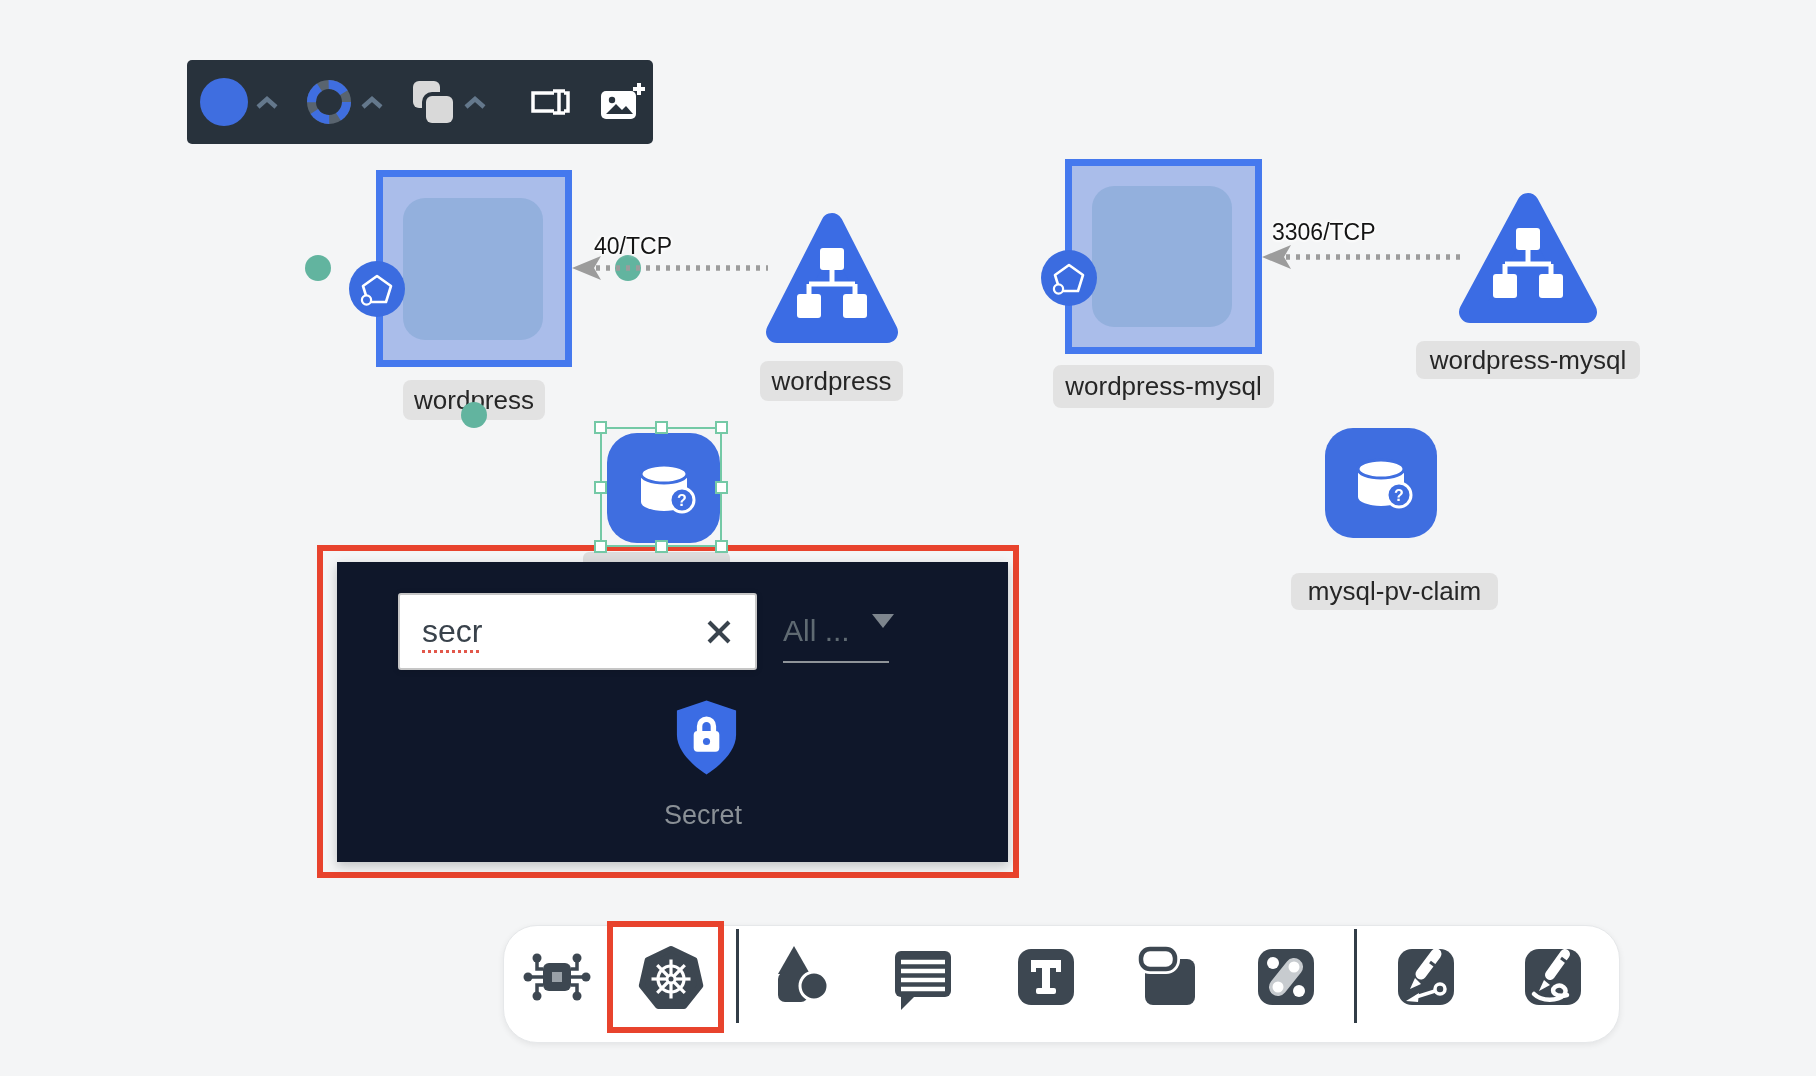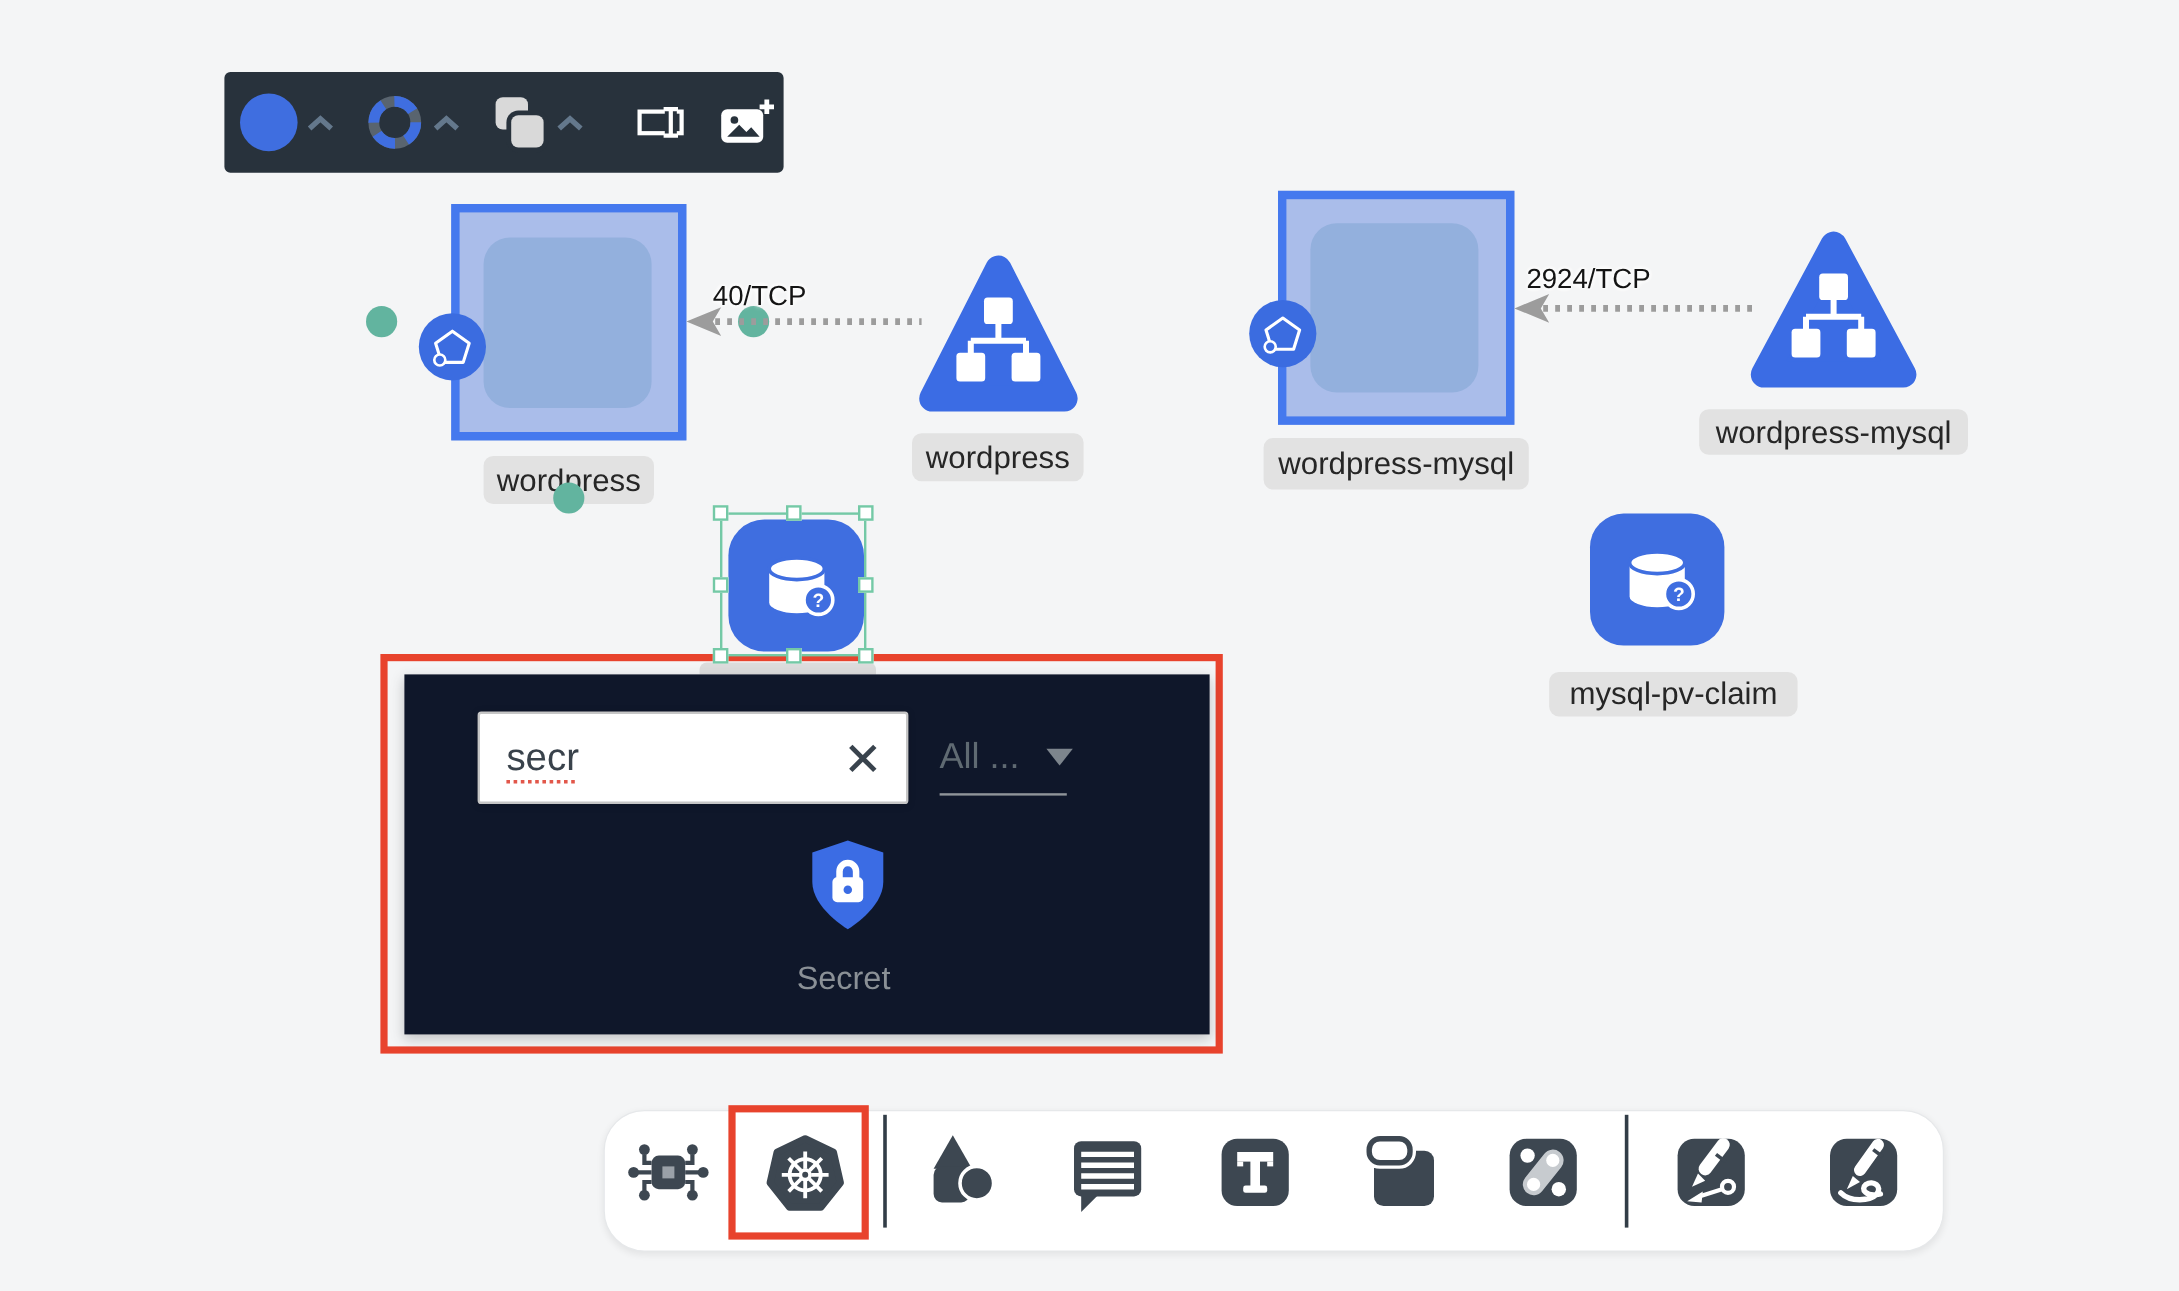--- a/index.html
+++ b/index.html
@@ -37,21 +37,21 @@
   .handle{position:absolute;width:13px;height:13px;background:#fff;border:2px solid #74c9a6}
   .label-sliver{position:absolute;background:#dcdcdc;border-radius:6px 6px 0 0}
 
   
   .red-frame{position:absolute;border:6px solid #e8432d}
   .panel{position:absolute;background:#0f172a;box-shadow:0 4px 10px rgba(60,64,67,.28)}
   .search-box{position:absolute;background:#fff;border:2px solid #c6c6c6;border-radius:3px;
               box-shadow:0 1px 6px rgba(0,0,0,.14);display:flex;align-items:center;padding:0 22px}
   .search-text{font-size:32px;color:#39424b;flex:1;
                text-decoration:underline dotted #e2574a 3px;text-underline-offset:8px}
-  .filter{position:absolute;display:flex;align-items:center;gap:22px;cursor:default}
+  .filter{position:absolute;display:flex;gap:22px;cursor:default}
   .filter-label{font-size:30px;color:#5f6a72;white-space:nowrap}
   .filter-caret{width:0;height:0;border-left:11px solid transparent;border-right:11px solid transparent;
                 border-top:14px solid #7d858d}
   .filter-underline{position:absolute;height:2px;background:#8f9499}
   .result{position:absolute;display:flex;flex-direction:column;align-items:flex-end;gap:23px}
   .result-label{font-size:27px;color:#8a9096}
 
   
   .dock{left:503px;top:925px;width:1117px;height:118px;background:#fff;border-radius:34px;
         border:1px solid #e6e8ea;box-shadow:0 2px 6px rgba(0,0,0,.07)}
@@ -153,21 +153,21 @@
         <circle cx="7.5" cy="29" r="4.6" fill="#3b6ce0" stroke="#fff" stroke-width="2.2"></circle>
       </svg>
     </div>
   </div>
   <div class="node-label" style="left:1053px;top:365px;width:221px;height:43px">wordpress-mysql</div>
 
   <svg class="abs" style="left:1260px;top:243px" width="205" height="28" viewBox="0 0 205 28">
     <line x1="26" y1="14" x2="203" y2="14" stroke="#9c9c9c" stroke-width="5.5" stroke-dasharray="4 6"></line>
     <polygon points="2,14 31,2 24,14 31,26" fill="#9c9c9c"></polygon>
   </svg>
-  <div class="edge-label" style="left:1272px;top:219px">2924/TCP</div>
+  <div class="edge-label" style="left:1272px;top:219px">3306/TCP</div>
 
   <svg class="abs" style="left:1458px;top:190px" width="140" height="136" viewBox="0 0 140 136">
     <path d="M70 14 L128 122 L12 122 Z" fill="#3b6ce4" stroke="#3b6ce4" stroke-width="22" stroke-linejoin="round"></path>
     <g>
       <line x1="70" y1="58" x2="70" y2="74" stroke="#fff" stroke-width="5"></line>
       <line x1="47" y1="74" x2="93" y2="74" stroke="#fff" stroke-width="5"></line>
       <line x1="47" y1="74" x2="47" y2="86" stroke="#fff" stroke-width="5"></line>
       <line x1="93" y1="74" x2="93" y2="86" stroke="#fff" stroke-width="5"></line>
       <rect x="58" y="38" width="24" height="22" rx="3" fill="#fff"></rect>
       <rect x="35" y="84" width="24" height="24" rx="3" fill="#fff"></rect>
@@ -177,21 +177,21 @@
   <div class="node-label" style="left:1416px;top:341px;width:224px;height:38px">wordpress-mysql</div>
 
   <div class="squircle" style="left:1325px;top:428px;width:112px;height:110px;border-radius:28px">
     <svg width="72" height="72" viewBox="0 0 72 72">
       <path d="M13 22 a23 9 0 0 1 46 0 v28 a23 9 0 0 1 -46 0 Z" fill="#fff"></path>
       <ellipse cx="36" cy="22" rx="23" ry="9" fill="#fff" stroke="#3f6ee0" stroke-width="3"></ellipse>
       <circle cx="54" cy="48" r="12" fill="#3f6ee0" stroke="#fff" stroke-width="3"></circle>
       <text x="54" y="54" text-anchor="middle" font-size="16" font-weight="bold" font-family="Liberation Sans, sans-serif" fill="#fff">?</text>
     </svg>
   </div>
-  <div class="node-label" style="left:1291px;top:560px;width:207px;height:37px">mysql-pv-claim</div>
+  <div class="node-label" style="left:1291px;top:573px;width:207px;height:37px">mysql-pv-claim</div>
 
   <div class="label-sliver" style="left:583px;top:552px;width:147px;height:10px"></div>
 
   <div class="red-frame" style="left:317px;top:545px;width:702px;height:333px"></div>
 
   <div class="panel" style="left:337px;top:562px;width:671px;height:300px">
     <div class="search-box" style="left:61px;top:31px;width:359px;height:77px" role="textbox">
       <span class="search-text">secr</span>
       <svg width="28" height="28" viewBox="0 0 28 28">
         <line x1="4" y1="4" x2="24" y2="24" stroke="#39434d" stroke-width="4"></line>

